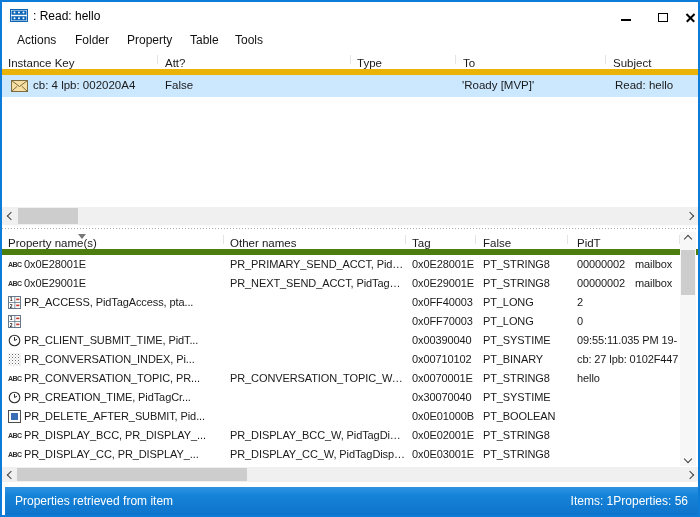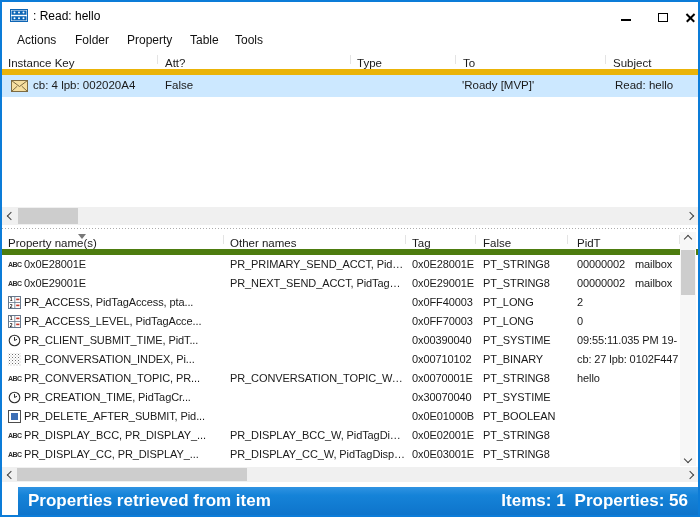--- a/index.html
+++ b/index.html
@@ -64,23 +64,23 @@
 .pr-tag{left:410px;width:64px}
 .pr-type{left:481px;width:83px}
 .pr-val{left:575px;width:102px}
 .pr-extra{left:633px;width:45px}
 
 .g-abc{font-size:7px;font-weight:bold;color:#2e2e2e;letter-spacing:-0.5px;line-height:13px}
 .g-bin{display:inline-block;width:13px;height:13px;background-image:radial-gradient(circle,#6f6f6f 0.9px,transparent 1px),radial-gradient(circle,#b5b5b5 0.9px,transparent 1px);background-size:3px 3px,3px 3px;background-position:0 0,1.5px 1.5px}
 .g-bool{display:inline-flex;width:13px;height:13px;border:1px solid #4d4d4d;background:#fff;align-items:center;justify-content:center}
 .g-bool span{width:7px;height:7px;background:#3c6eb5;display:block}
 
-.statusbar{left:16px;right:0;bottom:0;height:28px;background:linear-gradient(to bottom,var(--c-status-top) 0%,var(--c-status) 30%,var(--c-status2) 100%);color:#fff;font-size:17px;font-weight:bold;display:flex;align-items:center}
+.statusbar{left:3px;right:0;bottom:0;height:28px;background:linear-gradient(to bottom,var(--c-status-top) 0%,var(--c-status) 30%,var(--c-status2) 100%);color:#fff;font-size:12px;font-weight:normal;display:flex;align-items:center}
 .st-left{position:absolute;left:10px}
-.st-right{position:absolute;right:10px;display:flex;gap:9px}
+.st-right{position:absolute;right:10px;display:flex;gap:0}
 </style>
 </head>
 <body>
 
 <div class="win" style="--c-border: #0c7cd8; --c-sel: #cce8ff; --c-status: #1583d8; --c-status-top: #2f93e2; --c-status2: #0e74cb; --c-thumb: #cdcdcd; --c-track: #f0f0f0;">
 
   <div class="abs menubar">
     <span class="abs menu-item" style="left:15px">Actions</span>
     <span class="abs menu-item" style="left:73px">Folder</span>
     <span class="abs menu-item" style="left:125px">Property</span>
@@ -213,21 +213,20 @@
           <svg width="13" height="13" viewBox="0 0 13 13">
             <rect x="0.5" y="0.5" width="12" height="12" fill="#fff" stroke="#66788c"></rect>
             <line x1="0.5" y1="6.5" x2="12.5" y2="6.5" stroke="#66788c" stroke-width="0.8"></line>
             <line x1="6.8" y1="0.5" x2="6.8" y2="12.5" stroke="#66788c" stroke-width="0.8"></line>
             <text x="1.8" y="5.4" font-size="5" font-weight="bold" fill="#111">1</text>
             <text x="1.8" y="11.6" font-size="5" font-weight="bold" fill="#111">2</text>
             <rect x="8.2" y="2.6" width="3.2" height="1.6" fill="#c0392b"></rect>
             <rect x="8.2" y="8.6" width="3.2" height="1.6" fill="#c0392b"></rect>
           </svg>
         </span>
-      <span class="pc pr-name">PR_ACCESS_LEVEL, PidTagAcce...</span>
       <span class="pc pr-other"></span>
       <span class="pc pr-tag">0x0FF70003</span>
       <span class="pc pr-type">PT_LONG</span>
       <span class="pc pr-val">0</span>
       <span class="pc pr-extra"></span>
     </div>
       <div class="prow">
       <span class="pr-icon">
           <svg width="13" height="13" viewBox="0 0 13 13">
             <circle cx="6.5" cy="6.5" r="5.3" fill="#fdfdfd" stroke="#2f2f2f" stroke-width="1.1"></circle>

